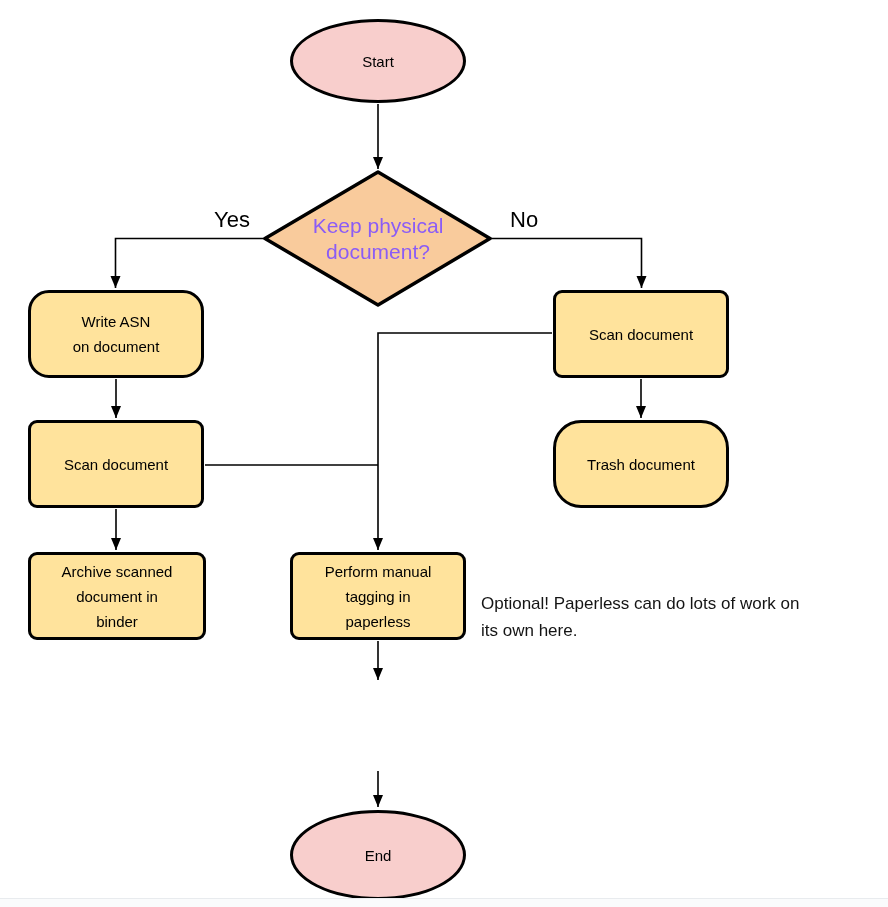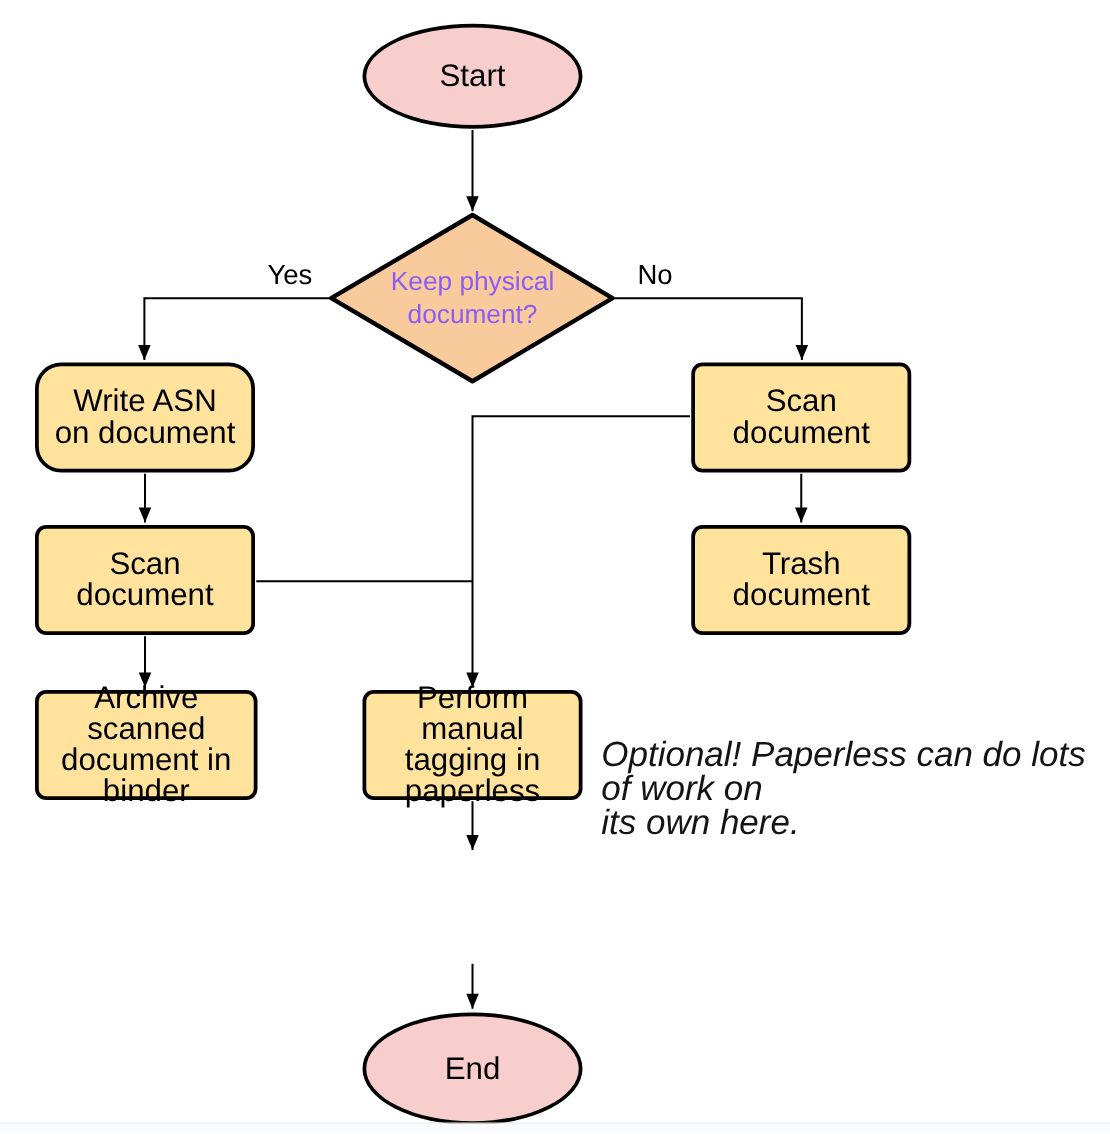--- a/index.html
+++ b/index.html
@@ -20,21 +20,21 @@
     stroke-width: 3.5;
     stroke-linejoin: round;
   }
   .node {
     position: absolute;
     box-sizing: border-box;
     display: flex;
     align-items: center;
     justify-content: center;
     text-align: center;
-    font-size: 25px;
+    font-size: 15px;
     line-height: 25px;
     color: #000000;
     white-space: pre-line;
   }
   .rect {
     background: var(--yellow);
     border: 3px solid var(--stroke);
     border-radius: 9px;
   }
   .terminator {
@@ -53,22 +53,21 @@
   .edge-label {
     position: absolute;
     font-size: 22px;
     line-height: 20px;
     color: #000000;
     background: #ffffff;
     padding: 0 2px;
   }
   .note {
     position: absolute;
-    font-style: italic;
-    font-size: 28px;
+    font-size: 17px;
     line-height: 27px;
     color: var(--note);
     white-space: pre-line;
   }
   .footer-line {
     position: absolute;
     left: 0; right: 0; top: 898px; height: 1px;
     background: var(--footer);
   }
   .footer-area {
@@ -126,21 +125,21 @@
   <div class="node rect" style="left:28px; top:552px; width:178px; height:88px;">
     <span>Archive scanned
 document in
 binder</span>
   </div>
 
   <div class="node rect" style="left:553px; top:290px; width:176px; height:88px;">
     <span>Scan document</span>
   </div>
 
-  <div class="node rect" style="left:553px; top:420px; width:176px; height:88px;">
+  <div class="node rect" style="left:553px; top:420px; width:176px; height:88px;border-radius:28px;">
     <span>Trash document</span>
   </div>
 
   <div class="node rect" style="left:290px; top:552px; width:176px; height:88px;">
     <span>Perform manual
 tagging in
 paperless</span>
   </div>
 
   <div class="note" style="left:481px; top:590px;">Optional! Paperless can do lots of work on

